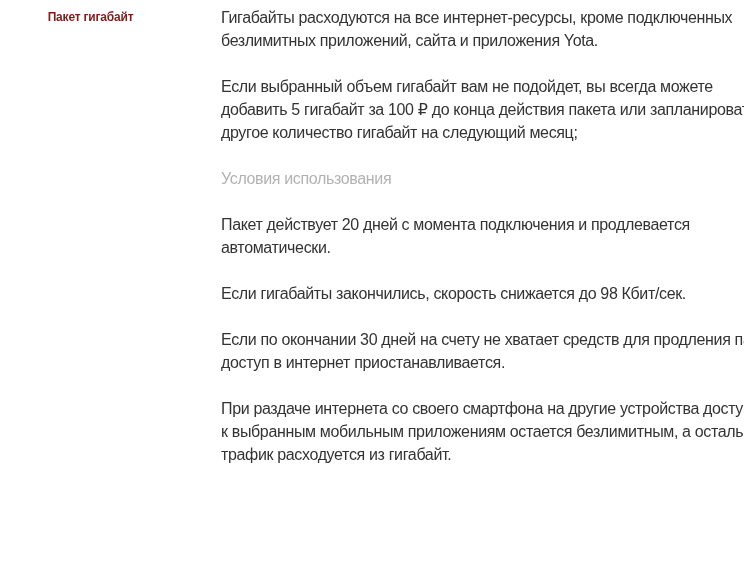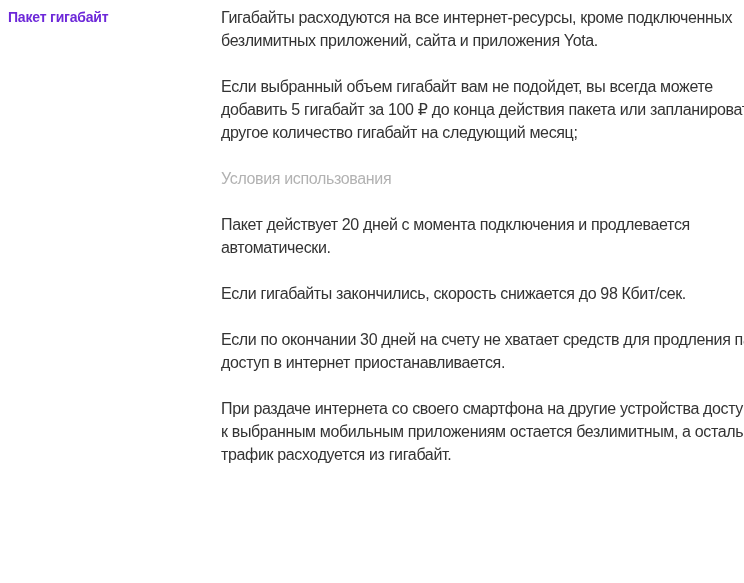--- a/index.html
+++ b/index.html
@@ -17,25 +17,26 @@
     overflow: hidden;
   }
   .left-col {
     position: absolute;
     left: 8px;
     top: 6px;
     width: 165px;
   }
   .section-title {
     margin: 0;
-    font-size: 14px;
+    font-size: 12px;
     line-height: 23px;
     font-weight: 700;
     letter-spacing: -0.2px;
-    color: #6d28d9;
+    color: #7f1d1d;
+    text-align: center;
   }
   .right-col {
     position: absolute;
     left: 181px;
     top: 6px;
     width: 563px;
     margin-left: 40px;
   }
   .para {
     margin: 0 0 23px 0;

